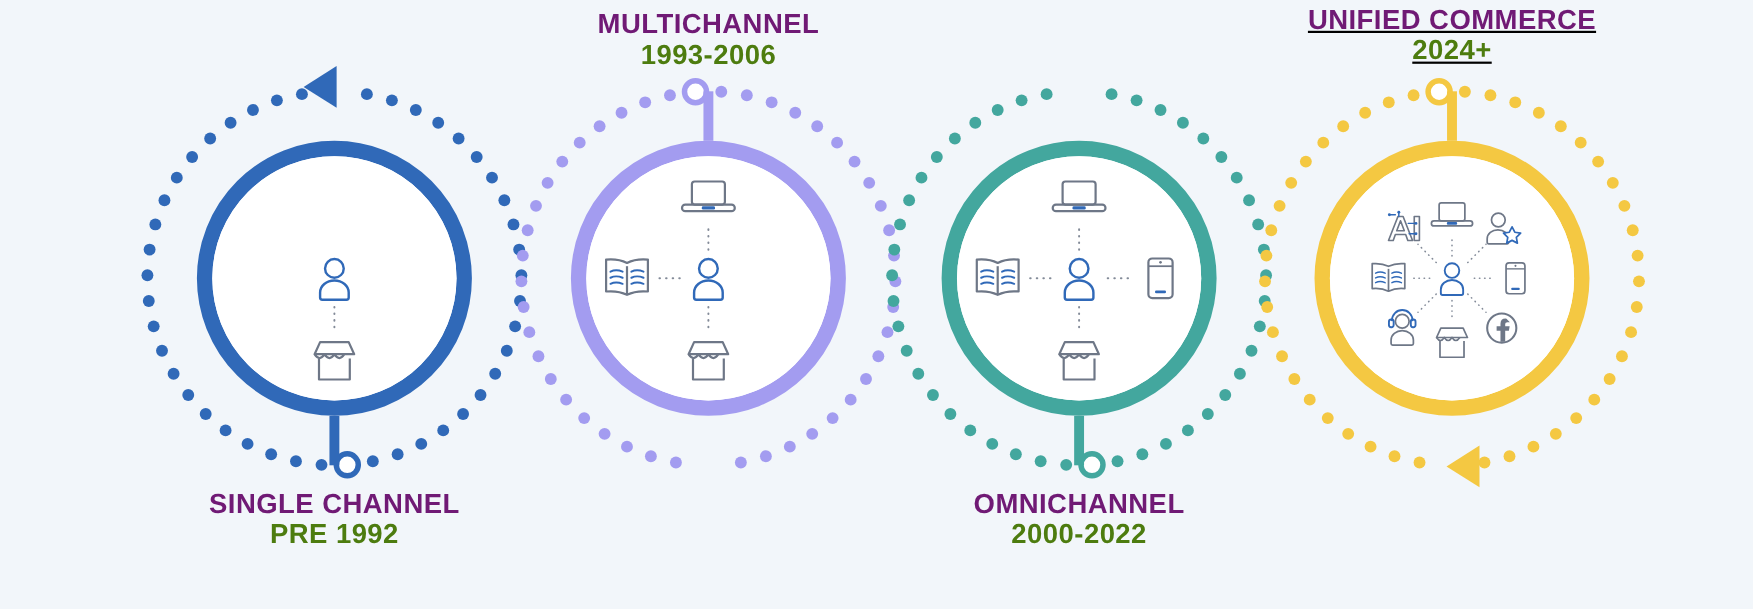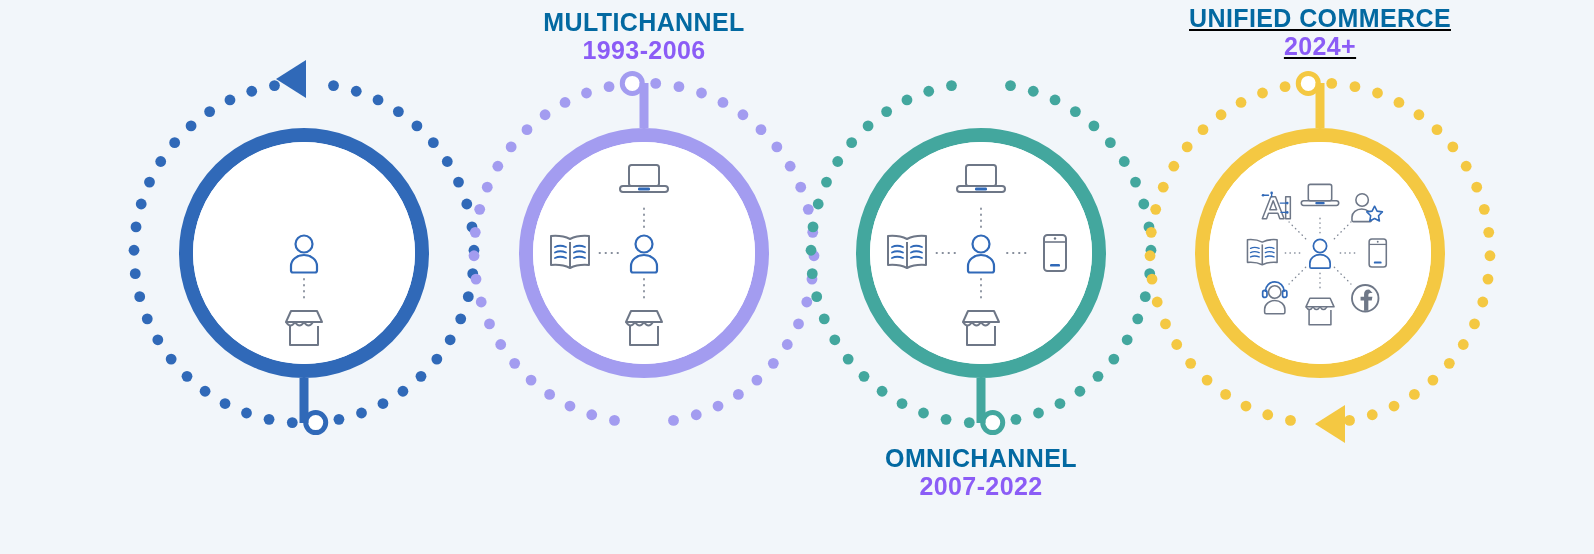--- a/index.html
+++ b/index.html
@@ -8,25 +8,25 @@
     background:#f2f6fa;
     font-family:"Liberation Sans", sans-serif;
     overflow:hidden;
     position:relative;
   }
   #stage{position:absolute;left:0;top:0;width:1594px;height:554px;}
   .stage-svg{position:absolute;left:0;top:0;width:1594px;height:554px;}
   .label-block{position:absolute;text-align:center;width:420px;}
   .label-title{
     font-size:25px;font-weight:bold;letter-spacing:0.4px;
-    color:#0369a1;line-height:1.12;white-space:nowrap;
+    color:#701a75;line-height:1.12;white-space:nowrap;
   }
   .label-sub{
     font-size:25px;font-weight:bold;letter-spacing:0.4px;
-    color:#8b5cf6;line-height:1.18;white-space:nowrap;
+    color:#4d7c0f;line-height:1.18;white-space:nowrap;
   }
   
   #lbl-1{left:94px;top:444px;}
   #lbl-2{left:434px;top:8px;}
   #lbl-3{left:771px;top:444px;}
   #lbl-4{left:1110px;top:4px;text-decoration:underline;}
 </style>
 </head>
 <body>
 
@@ -424,29 +424,33 @@
               <g>
                 <circle cx="0" cy="-9" r="8.5" fill="none" stroke="#3069b8" stroke-width="2.2"></circle>
                 <path d="M -13,13 a 13,11 0 0 1 26,0 l 0,4.5 a 2,2 0 0 1 -2,2 l -22,0 a 2,2 0 0 1 -2,-2 z" fill="none" stroke="#3069b8" stroke-width="2.2" stroke-linejoin="round"></path>
               </g>
             </g>
           </g>
         </g>
       </g>
     </svg>
 
+  <div class="label-block" id="lbl-1">
+    <div class="label-title">SINGLE CHANNEL</div>
+    <div class="label-sub">PRE 1992</div>
+  </div>
 
   <div class="label-block" id="lbl-2">
     <div class="label-title">MULTICHANNEL</div>
     <div class="label-sub">1993-2006</div>
   </div>
 
   <div class="label-block" id="lbl-3">
     <div class="label-title">OMNICHANNEL</div>
-    <div class="label-sub">2007-2022</div>
+    <div class="label-sub">2000-2022</div>
   </div>
 
   <div class="label-block" id="lbl-4">
     <div class="label-title">UNIFIED COMMERCE</div>
     <div class="label-sub">2024+</div>
   </div>
 
 </div>
 
 </body></html>

